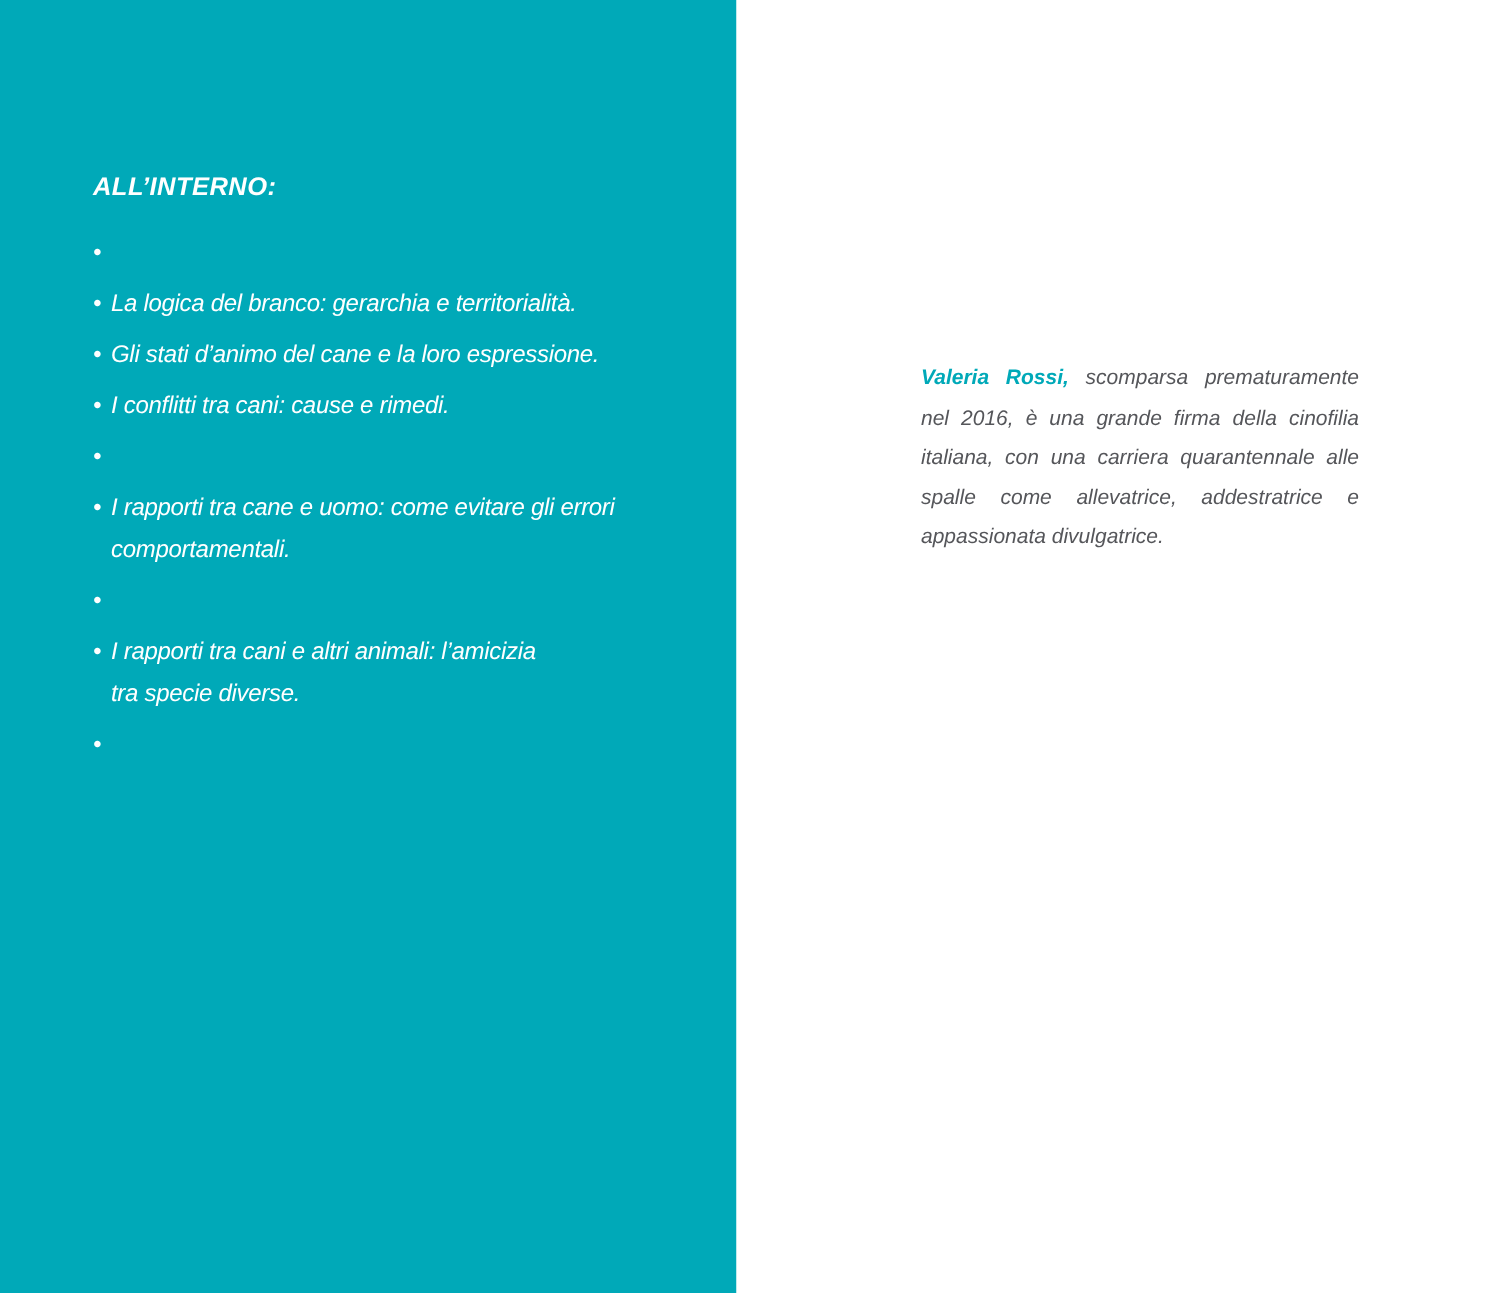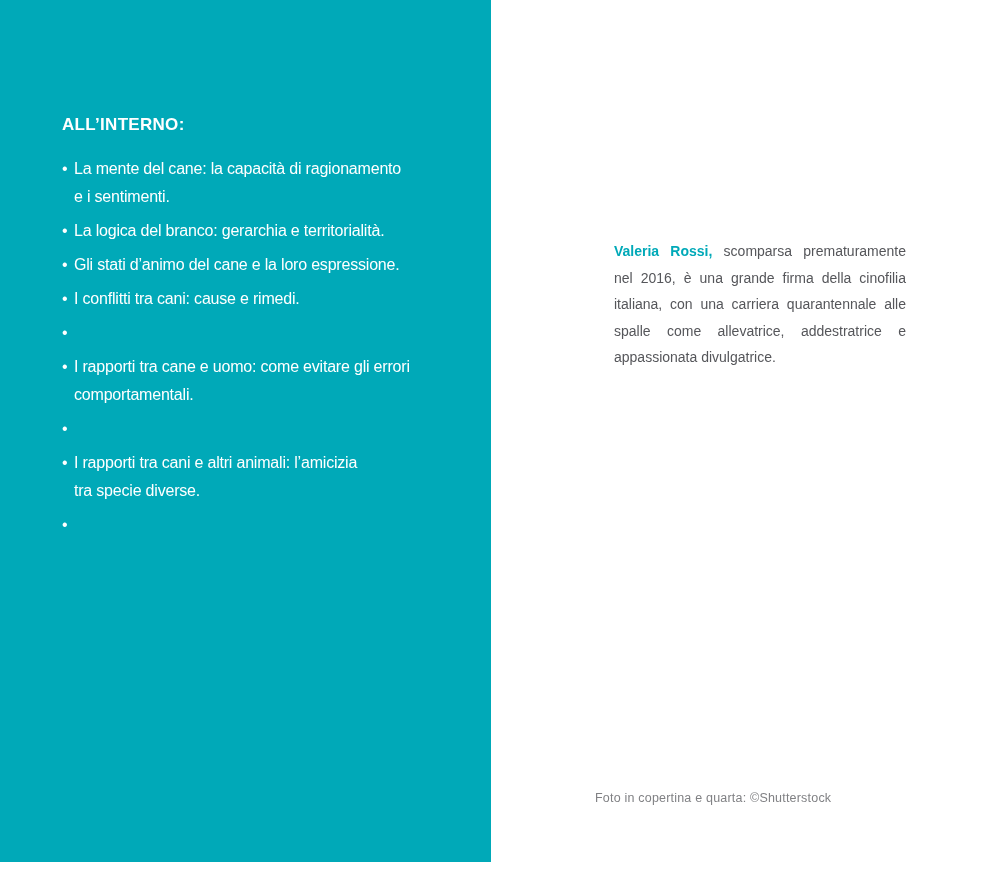--- a/index.html
+++ b/index.html
@@ -1,18 +1,18 @@
 <!DOCTYPE html>
 <html><head>
 <meta charset="utf-8">
 <style>
   html,body{margin:0;padding:0;background:#ffffff;}
   .page{
     position:relative;width:1000px;height:872px;background:#ffffff;
-    font-family:"Liberation Sans",sans-serif;overflow:hidden;
+    font-family:"Liberation Sans",sans-serif;overflow:hidden;font-style:italic;
   }
   .flap-left{
     position:absolute;left:0;top:0;width:491px;height:862px;
     background:#00A9B8;box-sizing:border-box;
     padding:115px 26px 0 62px;color:#ffffff;
   }
   .flap-heading{
     margin:0 0 20px 0;font-size:17px;line-height:20px;font-weight:700;
     letter-spacing:0.3px;
   }
@@ -37,22 +37,20 @@
 </head>
 <body>
 
 <div class="page">
 
   <section class="flap-left" style="background: rgb(0, 169, 184); color: rgb(255, 255, 255);">
     <h2 class="flap-heading">ALL’INTERNO:</h2>
     <ul class="contents-list">
       <li>
         <span class="bullet">•</span>
-        <span class="itext">La mente del cane: la capacità di ragionamento
-e i sentimenti.</span>
       </li>
       <li>
         <span class="bullet">•</span>
         <span class="itext">La logica del branco: gerarchia e territorialità.</span>
       </li>
       <li>
         <span class="bullet">•</span>
         <span class="itext">Gli stati d’animo del cane e la loro espressione.</span>
       </li>
       <li>
@@ -76,16 +74,15 @@
 tra specie diverse.</span>
       </li>
       <li>
         <span class="bullet">•</span>
       </li>
     </ul>
   </section>
 
   <section class="flap-right">
     <p class="bio" style="color: rgb(85, 86, 90);"><span class="bio-name" style="color: rgb(0, 169, 184);">Valeria Rossi,</span><span class="bio-text"> scomparsa prematuramente nel 2016, è una grande firma della cinofilia italiana, con una carriera quarantennale alle spalle come allevatrice, addestratrice e appassionata divulgatrice.</span></p>
-    <p class="credit" style="color: rgb(128, 129, 132);">Foto in copertina e quarta: ©Shutterstock</p>
   </section>
 
 </div>
 
 </body></html>

